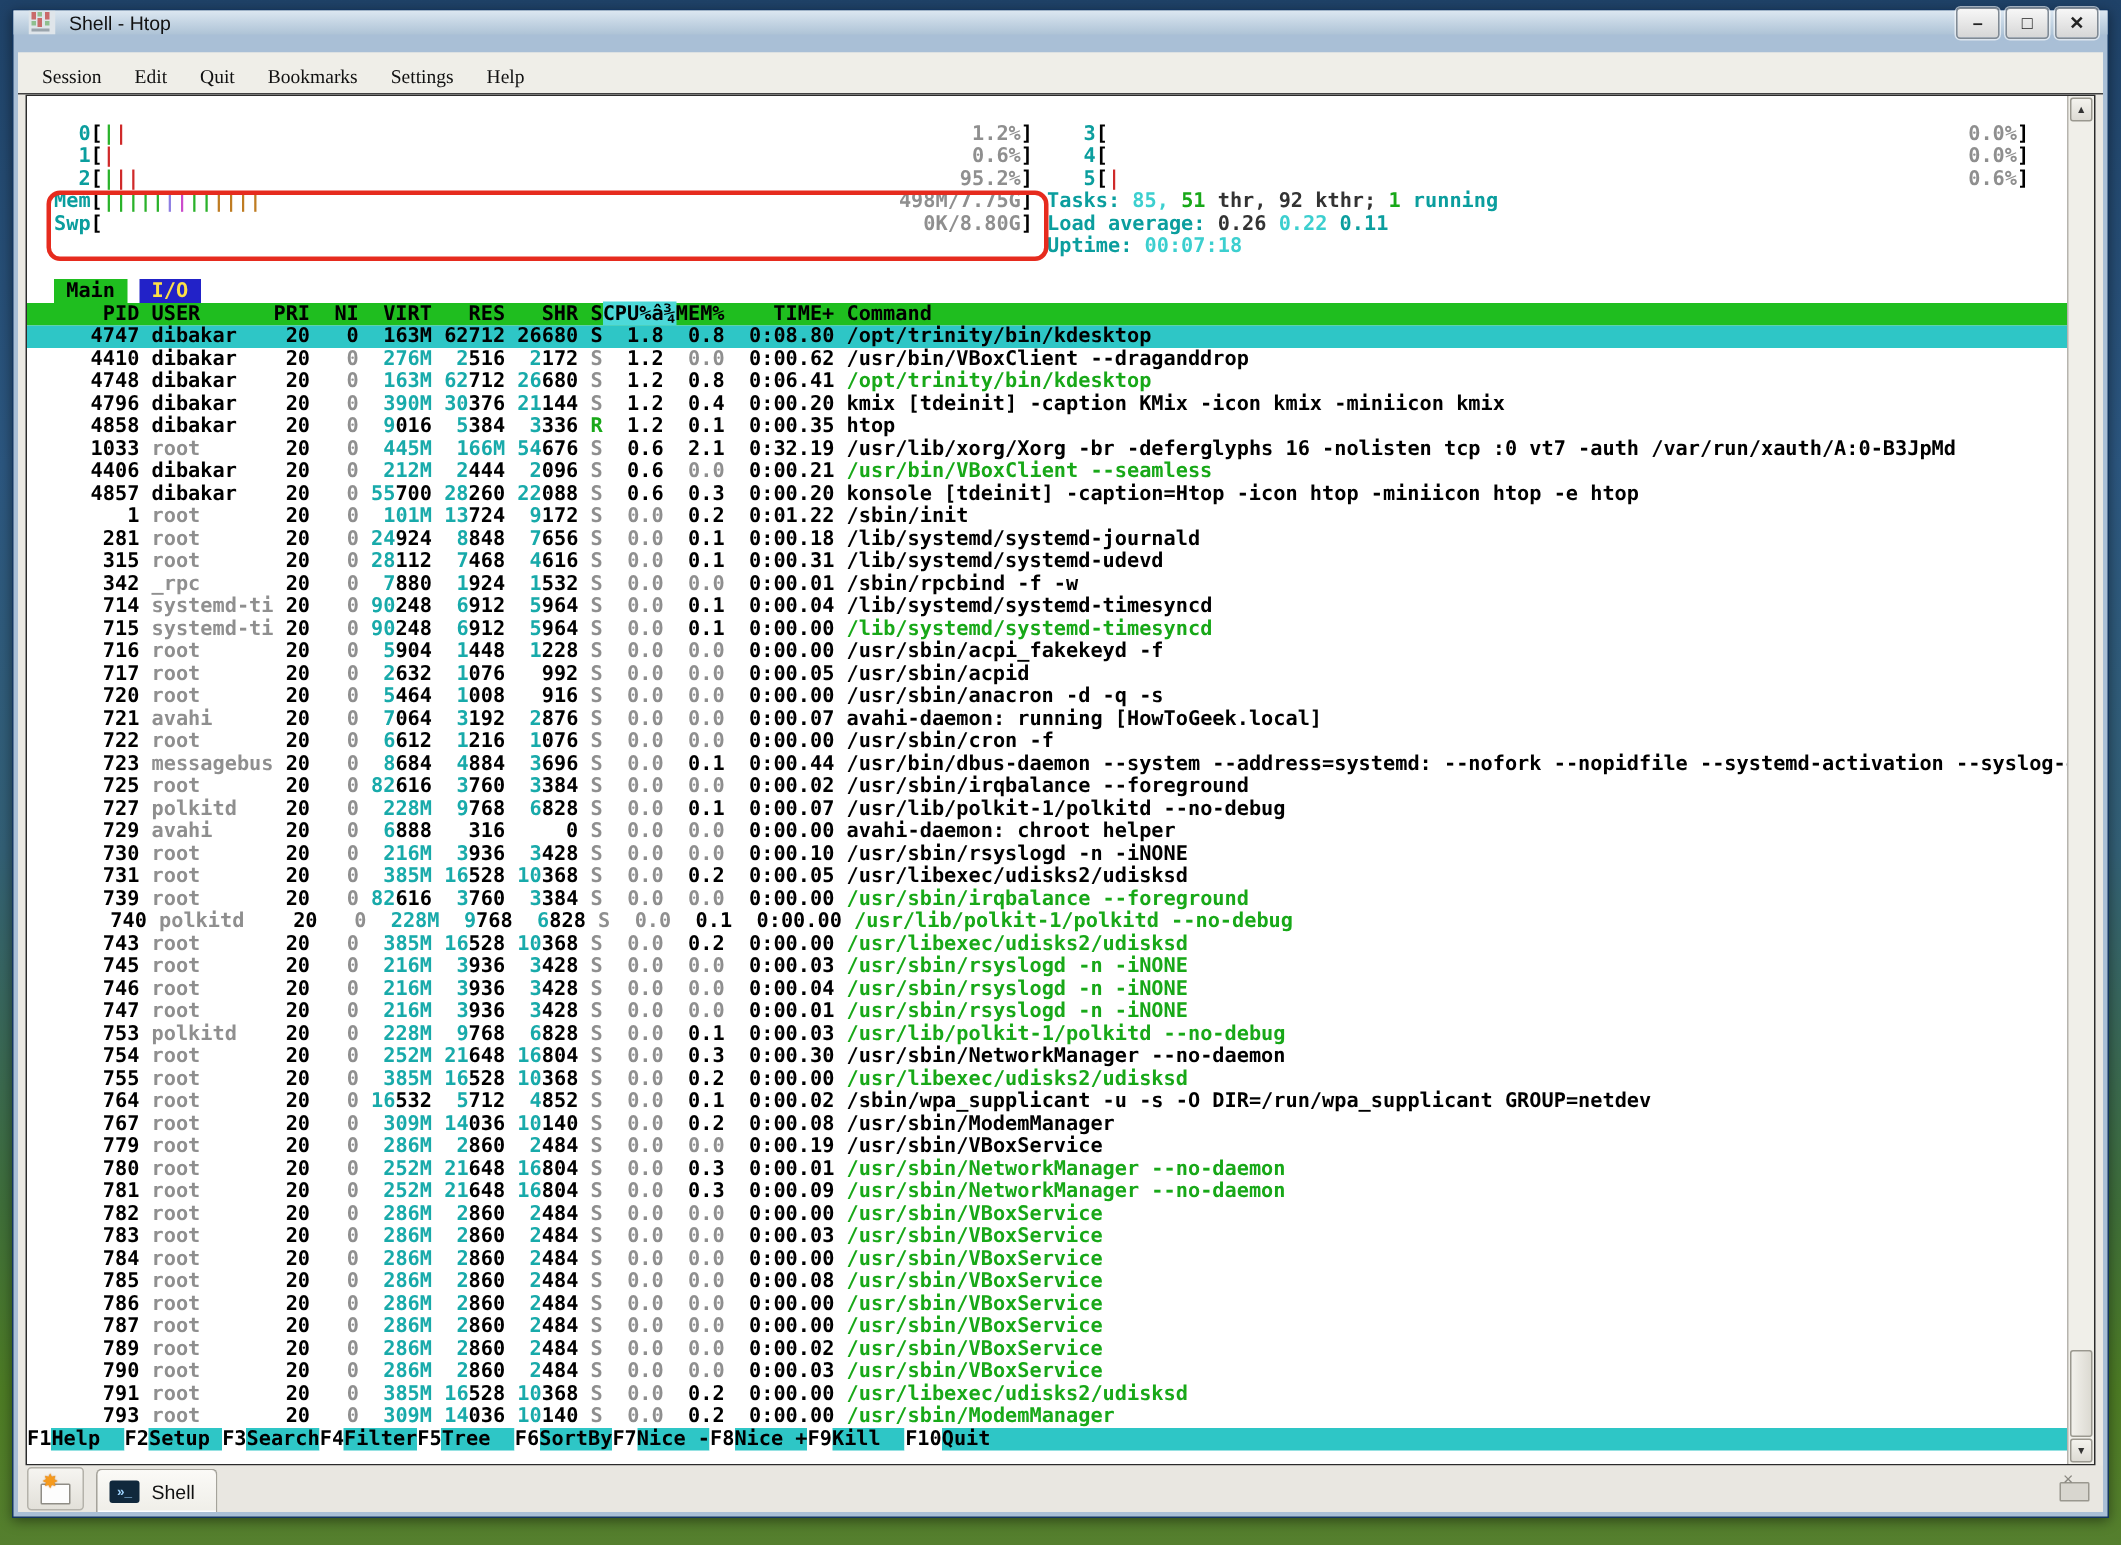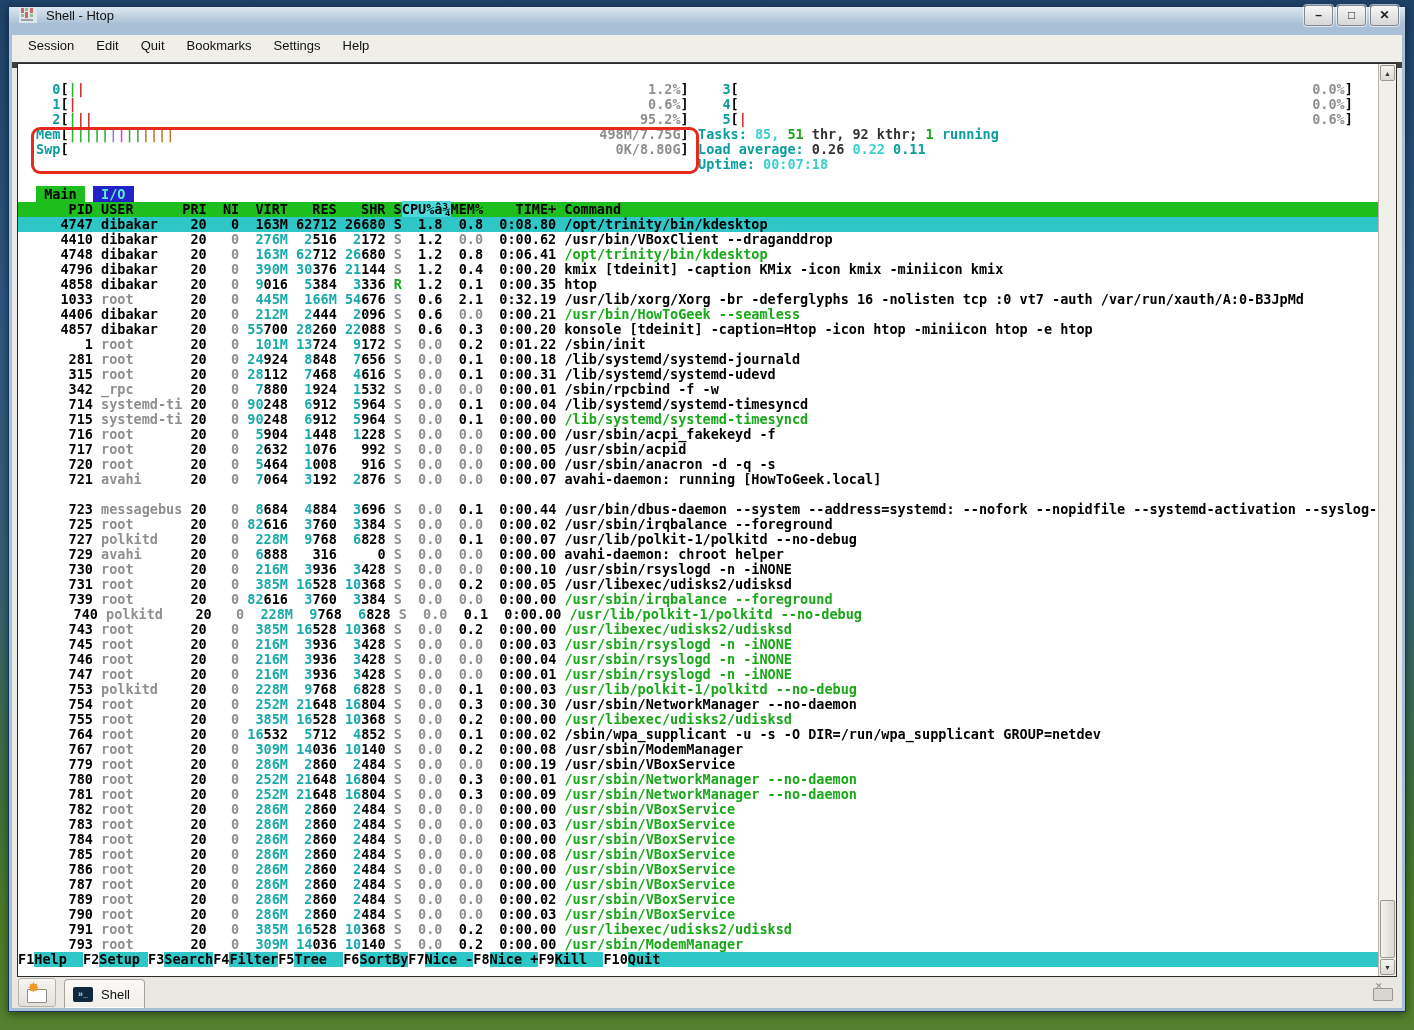--- a/index.html
+++ b/index.html
@@ -23,21 +23,21 @@
   .title{font-size:13px;color:#111;}
   .winbtns{margin-left:auto;display:flex;gap:4px;}
   .winbtn{
     width:27px;height:19px;border:1px solid #7d8purple;border:1px solid #818a93;border-radius:3px;
     background:linear-gradient(180deg,#f7f7f7,#d6d6d6);
     display:flex;align-items:center;justify-content:center;
     font-size:12px;font-weight:bold;color:#222;line-height:1;
     box-shadow:0 0 0 1px rgba(255,255,255,.6);
   }
   .winbody{position:absolute;left:3px;right:3px;top:28px;bottom:3px;background:#ebe9e3;}
-  .menubar{height:27px;display:flex;align-items:flex-start;background:#efeee8;border-bottom:6px solid #404040;padding-left:8px;}
+  .menubar{height:27px;display:flex;align-items:flex-end;background:#efeee8;border-bottom:1px solid #404040;padding-left:8px;font-family:Liberation Serif, serif;}
   .menu-item{font-size:13px;color:#111;padding:3px 8px;margin-right:6px;}
   
   .terminal-frame{
     position:absolute;left:5px;right:5px;top:28px;bottom:31px;
     border:1px solid #2b2b2b;background:#fff;box-sizing:border-box;
   }
   #term{
     position:absolute;left:0;top:0;right:18px;bottom:0;overflow:hidden;background:#fff;
     font-family:"DejaVu Sans Mono",monospace;font-size:13.5px;font-weight:700;
     color:#000;
@@ -51,21 +51,21 @@
   .c-grn{color:#18a818;}
   .c-drk{color:#333;}
   .brk{color:#000;}
   .minner{display:inline-block;position:relative;width:612px;height:15px;vertical-align:top;}
   .minner.r{width:606px;}
   .mtext{position:absolute;right:0;top:0;color:#8f8f8f;}
   .bar{font-weight:700;}
   .b-green{color:#2ab22a;} .b-red{color:#cf2a2a;} .b-violet{color:#8d7de2;}
   .b-magenta{color:#cb4bcb;} .b-orange{color:#bf7c22;}
   .st-main{background:#1fbe1f;color:#000;}
-  .st-io{background:#2222c8;color:#5eead4;}
+  .st-io{background:#2222c8;color:#fde047;}
   .hdr{background:#1fbe1f;color:#000000;}
   .sortcol{background:#4cd9d9;}
   .sel{background:#2ec6c6;}
   .sel span{color:#000 !important;}
   .fbar{position:absolute;left:0;right:0;height:15px;line-height:15px;display:flex;white-space:pre;}
   .fk{background:#fff;color:#000;}
   .fl{background:#2ec6c6;color:#000;}
   
   .annotation{
     position:absolute;left:13px;top:63px;width:662px;height:41px;
@@ -136,32 +136,33 @@
           <div class="tline rcol" style="top: 78px;"><span class="i c-lbl">Load average: </span><span class="i c-drk">0.26 </span><span class="i c-cyn">0.22 </span><span class="i c-lbl">0.11</span></div>
           <div class="tline rcol" style="top: 93px;"><span class="i c-lbl">Uptime: </span><span class="i c-cyn">00:07:18</span></div>
           <div class="tline" style="top: 123px;"><span class="st-main"> Main </span><span> </span><span class="st-io"> I/O </span></div>
           <div class="tline hdr" style="top: 138px;"><span>    PID USER      PRI  NI  VIRT   RES   SHR S</span><span class="sortcol">CPU%â¾</span><span>MEM%    TIME+ Command</span></div>
           <div class="tline sel" style="top: 153px;">   4747 dibakar    20<span class="c-gray">   0</span><span class="c-cyan">  163M</span><span class="c-cyan"> 62</span>712<span class="c-cyan"> 26</span>680 <span class="c-gray">S</span>  1.8  0.8  0:08.80 /opt/trinity/bin/kdesktop</div>
           <div class="tline" style="top: 168px;">   4410 dibakar    20<span class="c-gray">   0</span><span class="c-cyan">  276M</span><span class="c-cyan">  2</span>516<span class="c-cyan">  2</span>172 <span class="c-gray">S</span>  1.2<span class="c-gray">  0.0</span>  0:00.62 /usr/bin/VBoxClient --draganddrop</div>
           <div class="tline" style="top: 183px;">   4748 dibakar    20<span class="c-gray">   0</span><span class="c-cyan">  163M</span><span class="c-cyan"> 62</span>712<span class="c-cyan"> 26</span>680 <span class="c-gray">S</span>  1.2  0.8  0:06.41 <span class="c-grn">/opt/trinity/bin/kdesktop</span></div>
           <div class="tline" style="top: 198px;">   4796 dibakar    20<span class="c-gray">   0</span><span class="c-cyan">  390M</span><span class="c-cyan"> 30</span>376<span class="c-cyan"> 21</span>144 <span class="c-gray">S</span>  1.2  0.4  0:00.20 kmix [tdeinit] -caption KMix -icon kmix -miniicon kmix</div>
           <div class="tline" style="top: 213px;">   4858 dibakar    20<span class="c-gray">   0</span><span class="c-cyan">  9</span>016<span class="c-cyan">  5</span>384<span class="c-cyan">  3</span>336 <span class="c-grn">R</span>  1.2  0.1  0:00.35 htop</div>
           <div class="tline" style="top: 228px;">   1033 <span class="c-gray">root      </span> 20<span class="c-gray">   0</span><span class="c-cyan">  445M</span><span class="c-cyan">  166M</span><span class="c-cyan"> 54</span>676 <span class="c-gray">S</span>  0.6  2.1  0:32.19 /usr/lib/xorg/Xorg -br -deferglyphs 16 -nolisten tcp :0 vt7 -auth /var/run/xauth/A:0-B3JpMd</div>
-          <div class="tline" style="top: 243px;">   4406 dibakar    20<span class="c-gray">   0</span><span class="c-cyan">  212M</span><span class="c-cyan">  2</span>444<span class="c-cyan">  2</span>096 <span class="c-gray">S</span>  0.6<span class="c-gray">  0.0</span>  0:00.21 <span class="c-grn">/usr/bin/HowToGeek --seamless</span></div>
+          <div class="tline" style="top: 243px;">   4406 dibakar    20<span class="c-gray">   0</span><span class="c-cyan">  212M</span><span class="c-cyan">  2</span>444<span class="c-cyan">  2</span>096 <span class="c-gray">S</span>  0.6<span class="c-gray">  0.0</span>  0:00.21 <span class="c-grn">/usr/bin/VBoxClient --seamless</span></div>
           <div class="tline" style="top: 258px;">   4857 dibakar    20<span class="c-gray">   0</span><span class="c-cyan"> 55</span>700<span class="c-cyan"> 28</span>260<span class="c-cyan"> 22</span>088 <span class="c-gray">S</span>  0.6  0.3  0:00.20 konsole [tdeinit] -caption=Htop -icon htop -miniicon htop -e htop</div>
           <div class="tline" style="top: 273px;">      1 <span class="c-gray">root      </span> 20<span class="c-gray">   0</span><span class="c-cyan">  101M</span><span class="c-cyan"> 13</span>724<span class="c-cyan">  9</span>172 <span class="c-gray">S</span><span class="c-gray">  0.0</span>  0.2  0:01.22 /sbin/init</div>
           <div class="tline" style="top: 288px;">    281 <span class="c-gray">root      </span> 20<span class="c-gray">   0</span><span class="c-cyan"> 24</span>924<span class="c-cyan">  8</span>848<span class="c-cyan">  7</span>656 <span class="c-gray">S</span><span class="c-gray">  0.0</span>  0.1  0:00.18 /lib/systemd/systemd-journald</div>
           <div class="tline" style="top: 303px;">    315 <span class="c-gray">root      </span> 20<span class="c-gray">   0</span><span class="c-cyan"> 28</span>112<span class="c-cyan">  7</span>468<span class="c-cyan">  4</span>616 <span class="c-gray">S</span><span class="c-gray">  0.0</span>  0.1  0:00.31 /lib/systemd/systemd-udevd</div>
           <div class="tline" style="top: 318px;">    342 <span class="c-gray">_rpc      </span> 20<span class="c-gray">   0</span><span class="c-cyan">  7</span>880<span class="c-cyan">  1</span>924<span class="c-cyan">  1</span>532 <span class="c-gray">S</span><span class="c-gray">  0.0</span><span class="c-gray">  0.0</span>  0:00.01 /sbin/rpcbind -f -w</div>
           <div class="tline" style="top: 333px;">    714 <span class="c-gray">systemd-ti</span> 20<span class="c-gray">   0</span><span class="c-cyan"> 90</span>248<span class="c-cyan">  6</span>912<span class="c-cyan">  5</span>964 <span class="c-gray">S</span><span class="c-gray">  0.0</span>  0.1  0:00.04 /lib/systemd/systemd-timesyncd</div>
           <div class="tline" style="top: 348px;">    715 <span class="c-gray">systemd-ti</span> 20<span class="c-gray">   0</span><span class="c-cyan"> 90</span>248<span class="c-cyan">  6</span>912<span class="c-cyan">  5</span>964 <span class="c-gray">S</span><span class="c-gray">  0.0</span>  0.1  0:00.00 <span class="c-grn">/lib/systemd/systemd-timesyncd</span></div>
           <div class="tline" style="top: 363px;">    716 <span class="c-gray">root      </span> 20<span class="c-gray">   0</span><span class="c-cyan">  5</span>904<span class="c-cyan">  1</span>448<span class="c-cyan">  1</span>228 <span class="c-gray">S</span><span class="c-gray">  0.0</span><span class="c-gray">  0.0</span>  0:00.00 /usr/sbin/acpi_fakekeyd -f</div>
           <div class="tline" style="top: 378px;">    717 <span class="c-gray">root      </span> 20<span class="c-gray">   0</span><span class="c-cyan">  2</span>632<span class="c-cyan">  1</span>076   992 <span class="c-gray">S</span><span class="c-gray">  0.0</span><span class="c-gray">  0.0</span>  0:00.05 /usr/sbin/acpid</div>
           <div class="tline" style="top: 393px;">    720 <span class="c-gray">root      </span> 20<span class="c-gray">   0</span><span class="c-cyan">  5</span>464<span class="c-cyan">  1</span>008   916 <span class="c-gray">S</span><span class="c-gray">  0.0</span><span class="c-gray">  0.0</span>  0:00.00 /usr/sbin/anacron -d -q -s</div>
           <div class="tline" style="top: 408px;">    721 <span class="c-gray">avahi     </span> 20<span class="c-gray">   0</span><span class="c-cyan">  7</span>064<span class="c-cyan">  3</span>192<span class="c-cyan">  2</span>876 <span class="c-gray">S</span><span class="c-gray">  0.0</span><span class="c-gray">  0.0</span>  0:00.07 avahi-daemon: running [HowToGeek.local]</div>
+          <div class="tline" style="top: 423px;">    722 <span class="c-gray">root      </span> 20<span class="c-gray">   0</span><span class="c-cyan">  6</span>612<span class="c-cyan">  1</span>216<span class="c-cyan">  1</span>076 <span class="c-gray">S</span><span class="c-gray">  0.0</span><span class="c-gray">  0.0</span>  0:00.00 /usr/sbin/cron -f</div>
           <div class="tline" style="top: 438px;">    723 <span class="c-gray">messagebus</span> 20<span class="c-gray">   0</span><span class="c-cyan">  8</span>684<span class="c-cyan">  4</span>884<span class="c-cyan">  3</span>696 <span class="c-gray">S</span><span class="c-gray">  0.0</span>  0.1  0:00.44 /usr/bin/dbus-daemon --system --address=systemd: --nofork --nopidfile --systemd-activation --syslog-only</div>
           <div class="tline" style="top: 453px;">    725 <span class="c-gray">root      </span> 20<span class="c-gray">   0</span><span class="c-cyan"> 82</span>616<span class="c-cyan">  3</span>760<span class="c-cyan">  3</span>384 <span class="c-gray">S</span><span class="c-gray">  0.0</span><span class="c-gray">  0.0</span>  0:00.02 /usr/sbin/irqbalance --foreground</div>
           <div class="tline" style="top: 468px;">    727 <span class="c-gray">polkitd   </span> 20<span class="c-gray">   0</span><span class="c-cyan">  228M</span><span class="c-cyan">  9</span>768<span class="c-cyan">  6</span>828 <span class="c-gray">S</span><span class="c-gray">  0.0</span>  0.1  0:00.07 /usr/lib/polkit-1/polkitd --no-debug</div>
           <div class="tline" style="top: 483px;">    729 <span class="c-gray">avahi     </span> 20<span class="c-gray">   0</span><span class="c-cyan">  6</span>888   316     0 <span class="c-gray">S</span><span class="c-gray">  0.0</span><span class="c-gray">  0.0</span>  0:00.00 avahi-daemon: chroot helper</div>
           <div class="tline" style="top: 498px;">    730 <span class="c-gray">root      </span> 20<span class="c-gray">   0</span><span class="c-cyan">  216M</span><span class="c-cyan">  3</span>936<span class="c-cyan">  3</span>428 <span class="c-gray">S</span><span class="c-gray">  0.0</span><span class="c-gray">  0.0</span>  0:00.10 /usr/sbin/rsyslogd -n -iNONE</div>
           <div class="tline" style="top: 513px;">    731 <span class="c-gray">root      </span> 20<span class="c-gray">   0</span><span class="c-cyan">  385M</span><span class="c-cyan"> 16</span>528<span class="c-cyan"> 10</span>368 <span class="c-gray">S</span><span class="c-gray">  0.0</span>  0.2  0:00.05 /usr/libexec/udisks2/udisksd</div>
           <div class="tline" style="top: 528px;">    739 <span class="c-gray">root      </span> 20<span class="c-gray">   0</span><span class="c-cyan"> 82</span>616<span class="c-cyan">  3</span>760<span class="c-cyan">  3</span>384 <span class="c-gray">S</span><span class="c-gray">  0.0</span><span class="c-gray">  0.0</span>  0:00.00 <span class="c-grn">/usr/sbin/irqbalance --foreground</span></div>
           <div class="tline" style="top: 543px; padding-left: 23px;">    740 <span class="c-gray">polkitd   </span> 20<span class="c-gray">   0</span><span class="c-cyan">  228M</span><span class="c-cyan">  9</span>768<span class="c-cyan">  6</span>828 <span class="c-gray">S</span><span class="c-gray">  0.0</span>  0.1  0:00.00 <span class="c-grn">/usr/lib/polkit-1/polkitd --no-debug</span></div>
           <div class="tline" style="top: 558px;">    743 <span class="c-gray">root      </span> 20<span class="c-gray">   0</span><span class="c-cyan">  385M</span><span class="c-cyan"> 16</span>528<span class="c-cyan"> 10</span>368 <span class="c-gray">S</span><span class="c-gray">  0.0</span>  0.2  0:00.00 <span class="c-grn">/usr/libexec/udisks2/udisksd</span></div>
           <div class="tline" style="top: 573px;">    745 <span class="c-gray">root      </span> 20<span class="c-gray">   0</span><span class="c-cyan">  216M</span><span class="c-cyan">  3</span>936<span class="c-cyan">  3</span>428 <span class="c-gray">S</span><span class="c-gray">  0.0</span><span class="c-gray">  0.0</span>  0:00.03 <span class="c-grn">/usr/sbin/rsyslogd -n -iNONE</span></div>

